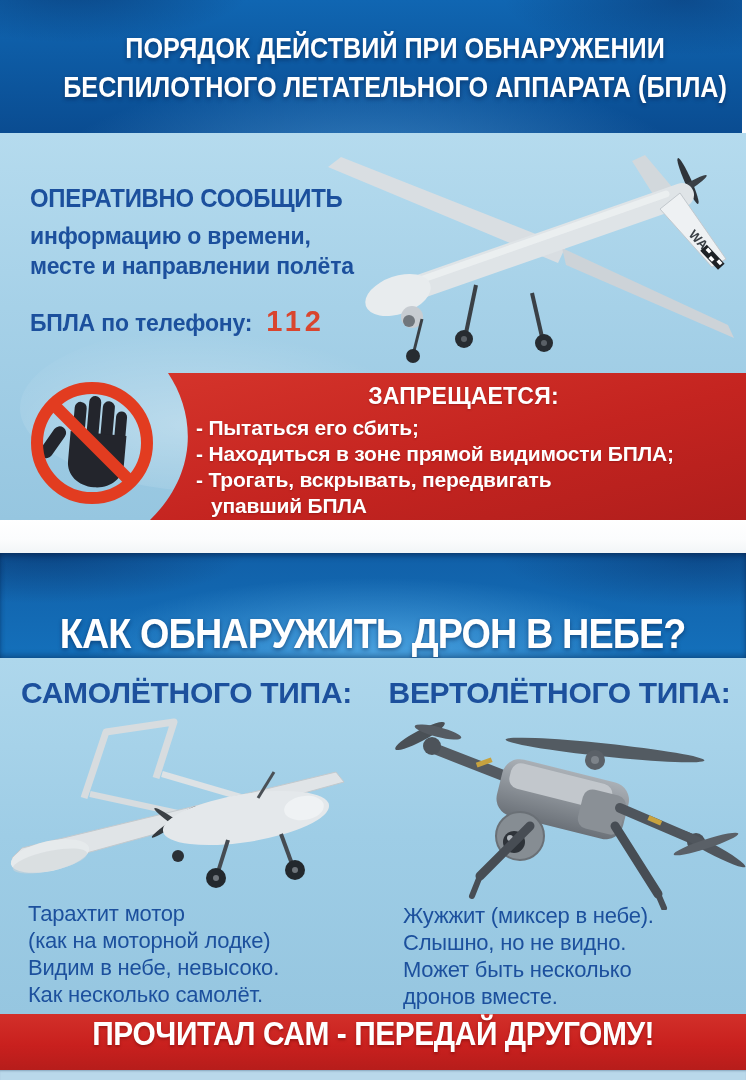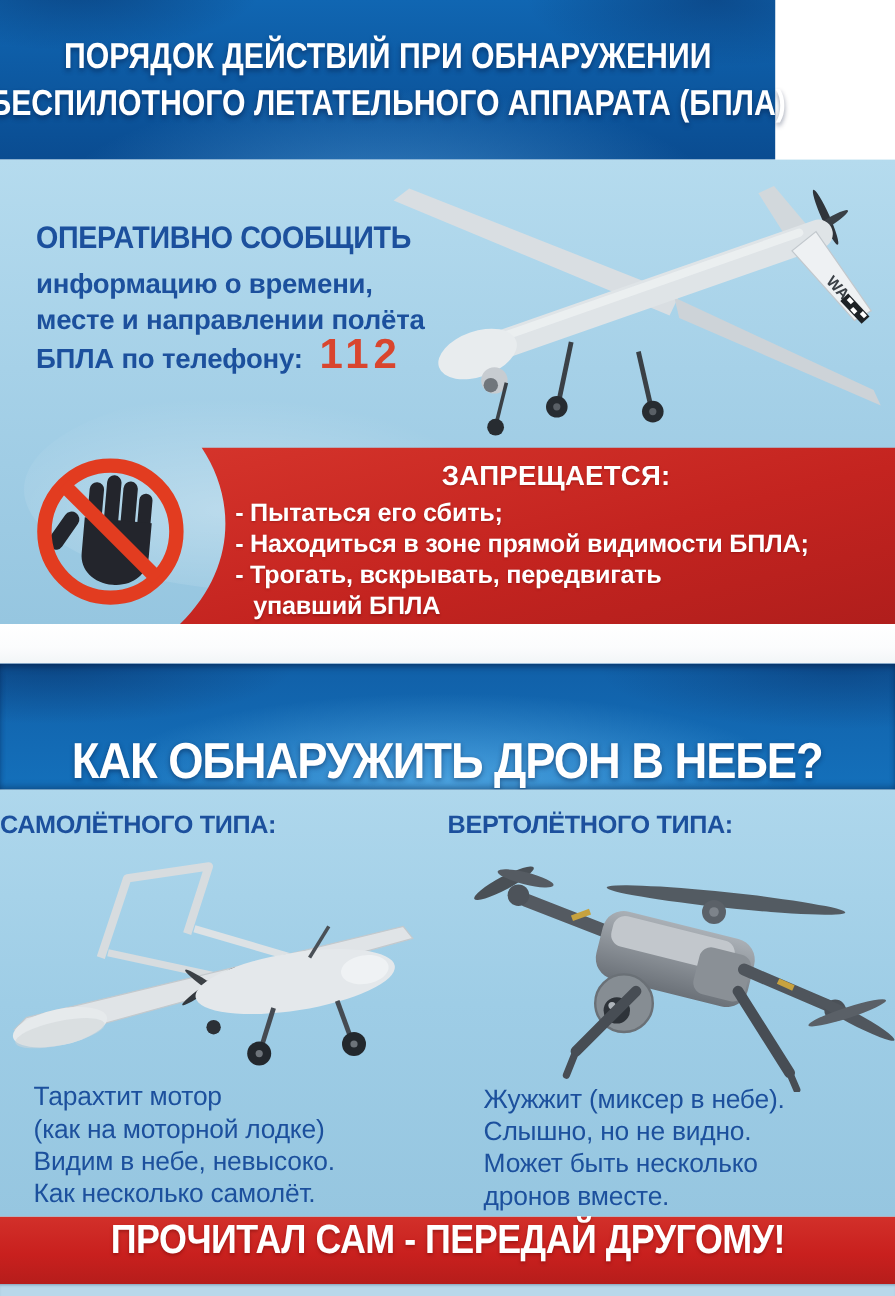--- a/index.html
+++ b/index.html
@@ -1,43 +1,43 @@
 <!DOCTYPE html>
 <html style="--header_blue: #1066b2; --header_blue_dark: #0a4c91; --sky_top: #b5dbee; --sky_bottom: #96c6e0; --text_blue: #1c509d; --phone_red: #d9452e; --alert_red: #c72823; --alert_red_dark: #b01e1c; --prohibit_red: #e23c20; --hand_black: #23252c; --footer_red: #c9201e; --strip_blue: #b9d8ea;"><head>
 <meta charset="utf-8">
 <style>
   html,body{margin:0;padding:0;background:#e8eef2;}
   .page{position:relative;width:746px;height:1080px;overflow:hidden;background:#fff;
         font-family:"Liberation Sans","DejaVu Sans",sans-serif;-webkit-font-smoothing:antialiased;}
   .abs{position:absolute;}
 
   
-  .p1-header{left:0;top:0;width:646px;height:133px;
+  .p1-header{left:0;top:0;width:742px;height:133px;
     background:
       radial-gradient(ellipse 70% 120% at 50% 130%, rgba(96,178,238,.55), transparent 62%),
       radial-gradient(ellipse 40% 70% at 10% -10%, rgba(6,38,88,.5), transparent 60%),
       radial-gradient(ellipse 40% 70% at 92% 0%, rgba(8,42,95,.45), transparent 60%),
       linear-gradient(180deg, var(--header_blue,#1066b2), var(--header_blue_dark,#0a4c91));
-    display:flex;flex-direction:column;justify-content:center;align-items:center;}
+    display:flex;flex-direction:column;justify-content:center;align-items:flex-start;}
   .p1-title{color:#fff;font-weight:bold;font-size:30px;line-height:39px;text-align:center;
     letter-spacing:0;transform:scaleX(.84);transform-origin:50% 50%;white-space:nowrap;
     text-shadow:0 2px 5px rgba(0,18,55,.45);}
 
   
   .p1-sky{left:0;top:133px;width:746px;height:387px;
     background:linear-gradient(180deg,var(--sky_top,#b5dbee) 0%,#a6d1e8 45%,var(--sky_bottom,#96c6e0) 100%);}
   .cloud{left:20px;top:190px;width:420px;height:170px;border-radius:50%;
     background:radial-gradient(ellipse at 40% 60%, rgba(255,255,255,.30), transparent 65%);}
 
   .report{left:30px;top:50px;width:380px;color:var(--text_blue,#1c509d);}
   .report-heading{font-size:26px;font-weight:bold;white-space:nowrap;
     transform:scaleX(.92);transform-origin:0 50%;margin-bottom:7px;letter-spacing:-.3px;}
   .report-line{font-size:23px;font-weight:bold;line-height:30px;white-space:nowrap;letter-spacing:-.2px;}
-  .phone{display:inline-block;font-size:35px;font-weight:bold;color:var(--phone_red,#d9452e);
-    letter-spacing:4px;line-height:30px;margin-left:14px;vertical-align:baseline;}
+  .phone{display:inline-block;font-size:29px;font-weight:bold;color:var(--phone_red,#d9452e);
+    letter-spacing:4px;line-height:30px;margin-left:14px;vertical-align:baseline;margin-top:25px;}
 
   
   .ban{left:0;top:240px;width:746px;height:181px;}
   .ban svg.shape{position:absolute;left:0;top:0;}
   .ban-icon{position:absolute;left:28px;top:0;width:128px;height:136px;}
   .ban-content{position:absolute;left:196px;top:10px;width:535px;color:#fff;
     text-shadow:0 1px 2px rgba(90,0,0,.35);}
   .ban-heading{font-size:23px;font-weight:bold;text-align:center;margin-bottom:5px;letter-spacing:.2px;}
   .ban-item{font-size:21px;font-weight:bold;line-height:26px;letter-spacing:-.2px;white-space:nowrap;}
   .ban-item.cont{padding-left:15px;}
@@ -53,22 +53,22 @@
       radial-gradient(ellipse 45% 80% at 94% 4%, rgba(6,40,92,.4), transparent 60%),
       linear-gradient(180deg,#1160a8,#1470bb);
     box-shadow:inset 0 4px 6px -2px rgba(4,28,66,.65), inset 0 -4px 6px -2px rgba(4,28,66,.45);
     display:flex;align-items:flex-end;justify-content:center;}
   .p2-title{color:#fff;font-weight:bold;font-size:42px;white-space:nowrap;
     transform:scaleX(.9);transform-origin:50% 50%;text-shadow:0 2px 5px rgba(0,18,55,.45);letter-spacing:-1px;}
 
   
   .p2-sky{left:0;top:658px;width:746px;height:356px;
     background:linear-gradient(180deg,#aed7ec 0%,#9ecde6 50%,var(--sky_bottom,#96c6e0) 100%);}
-  .col-heading{position:absolute;top:18px;width:373px;text-align:left;
-    color:var(--text_blue,#1c509d);font-size:21px;font-weight:bold;letter-spacing:-.3px;}
+  .col-heading{position:absolute;top:18px;width:373px;text-align:center;
+    color:var(--text_blue,#1c509d);font-size:30px;font-weight:bold;letter-spacing:-.3px;}
   .col-heading.left{left:0;} .col-heading.right{left:373px;}
   .col-lines{position:absolute;color:var(--text_blue,#1c509d);font-size:22px;font-weight:normal;
     line-height:27px;white-space:nowrap;z-index:3;letter-spacing:-.2px;}
   .col-lines.left{left:28px;top:242px;}
   .col-lines.right{left:403px;top:244px;}
   .drone-a{position:absolute;left:6px;top:48px;z-index:1;}
   .drone-q{position:absolute;left:380px;top:40px;z-index:1;}
 
   
   .footer{left:0;top:1014px;width:746px;height:56px;

